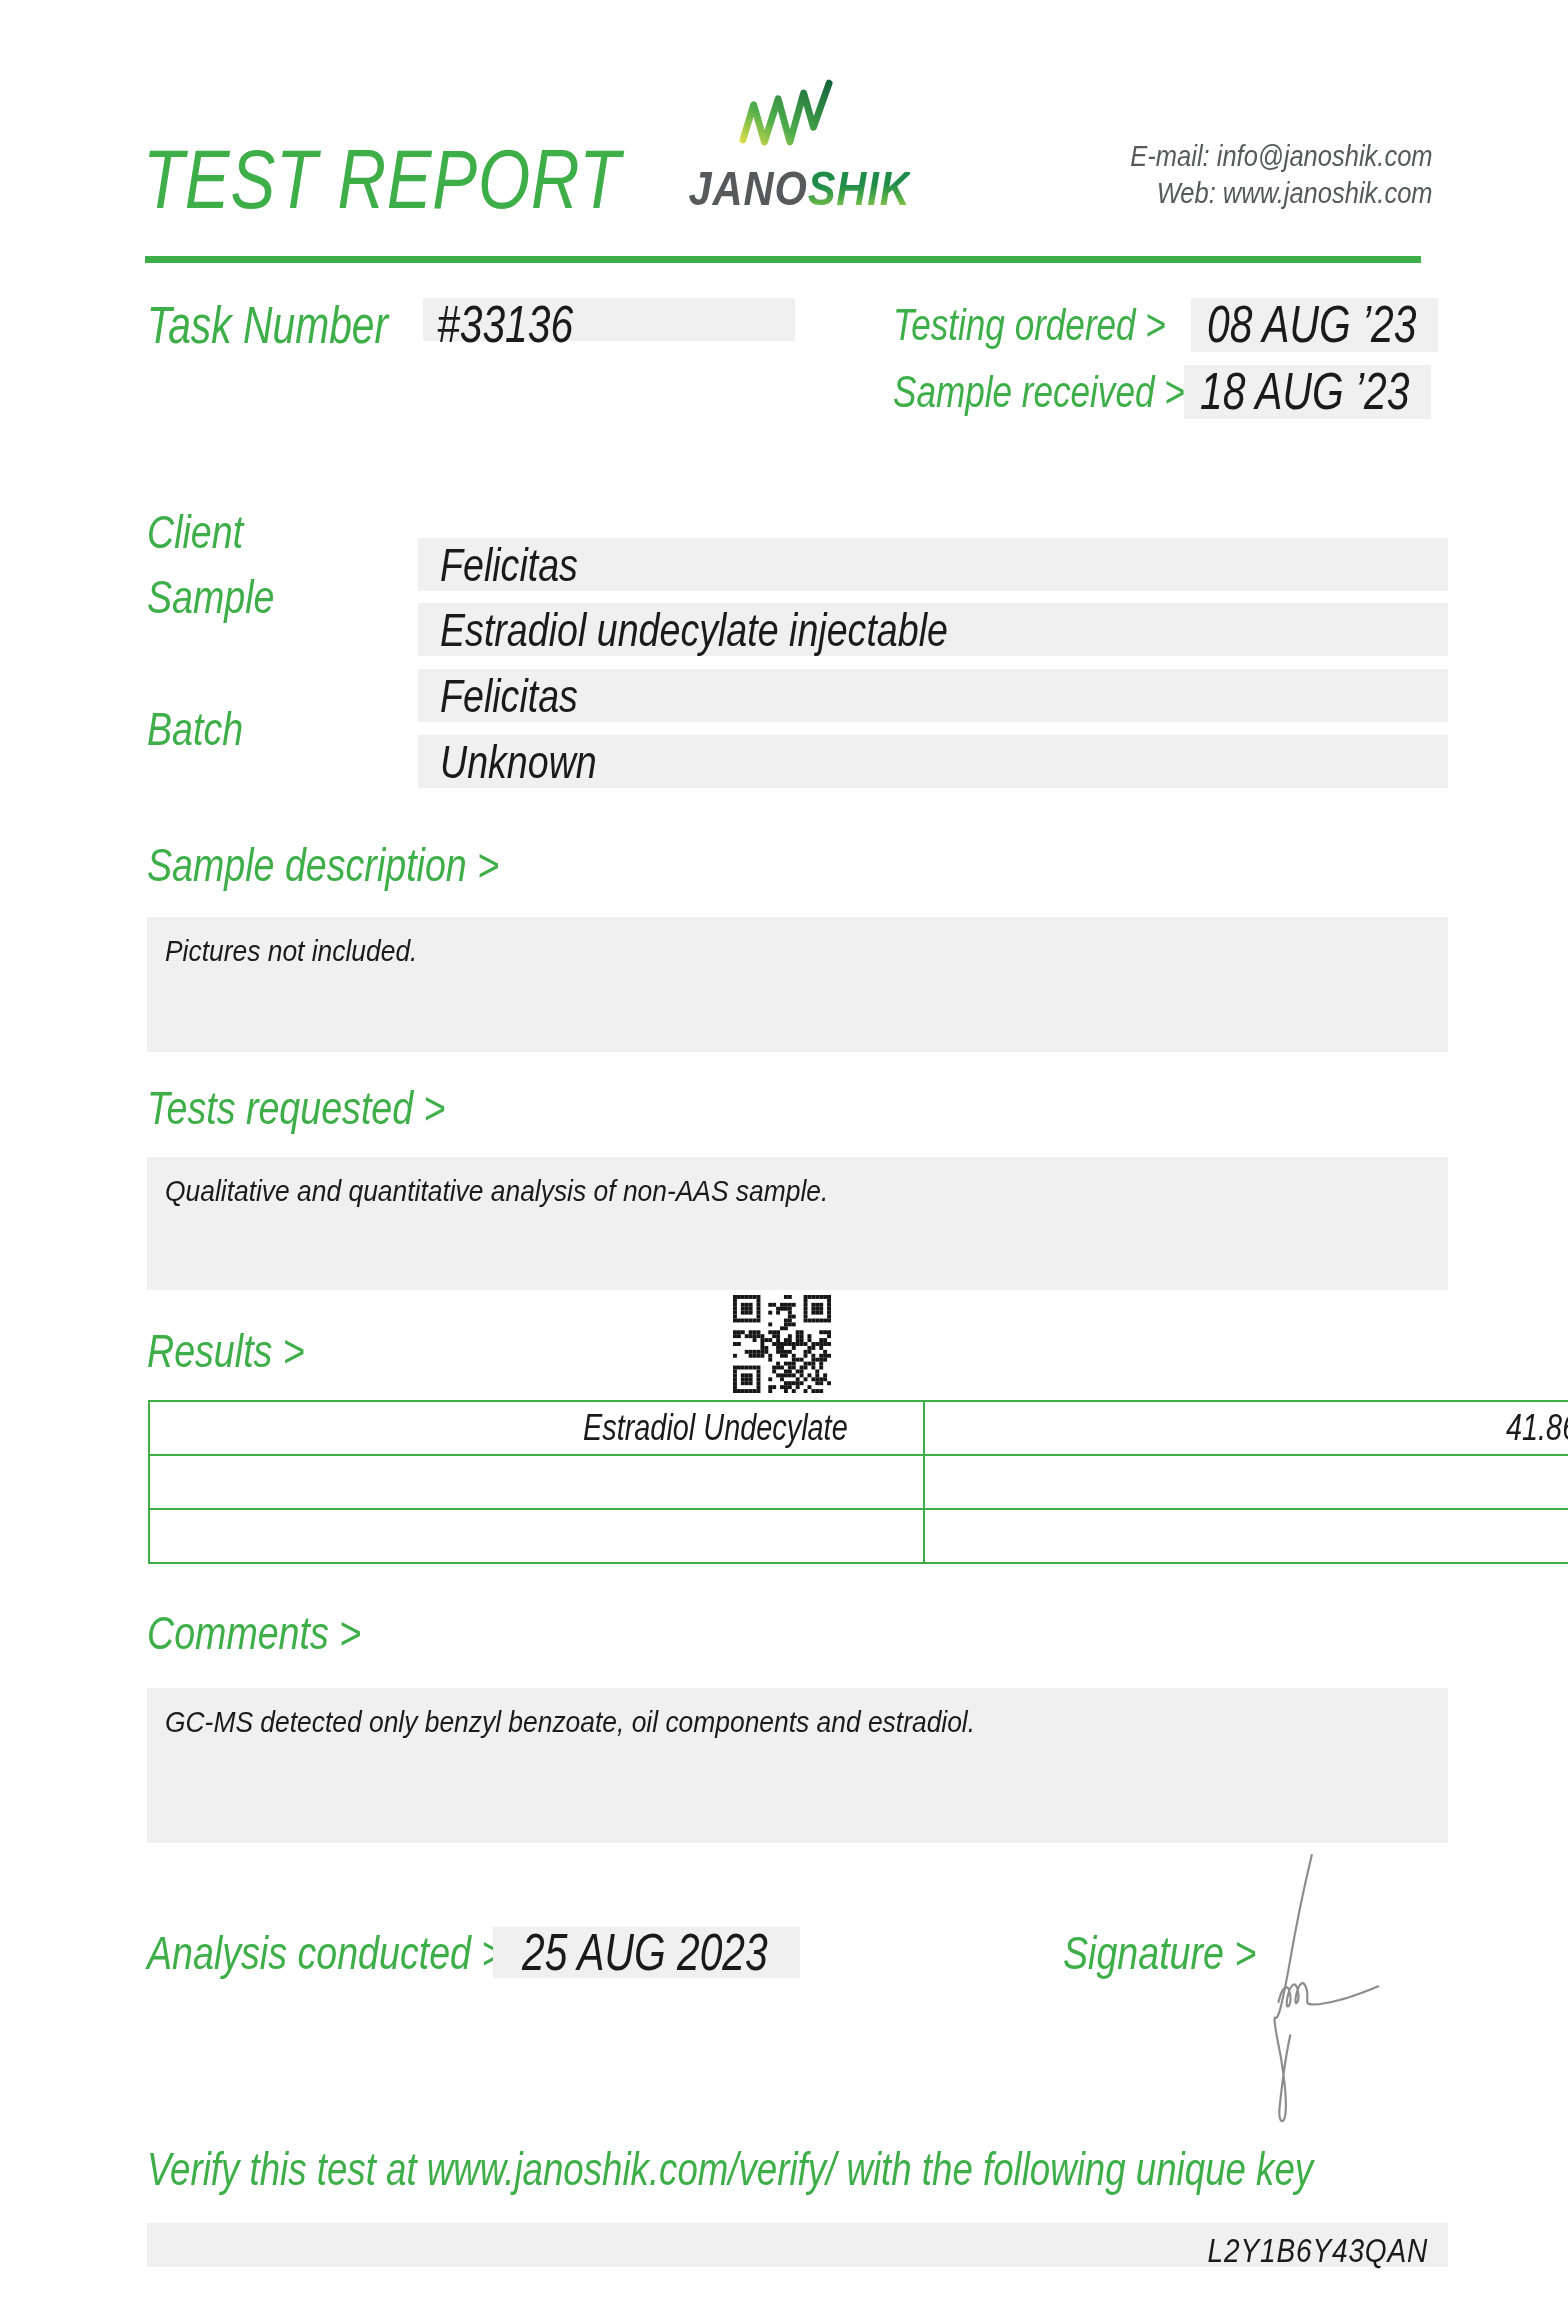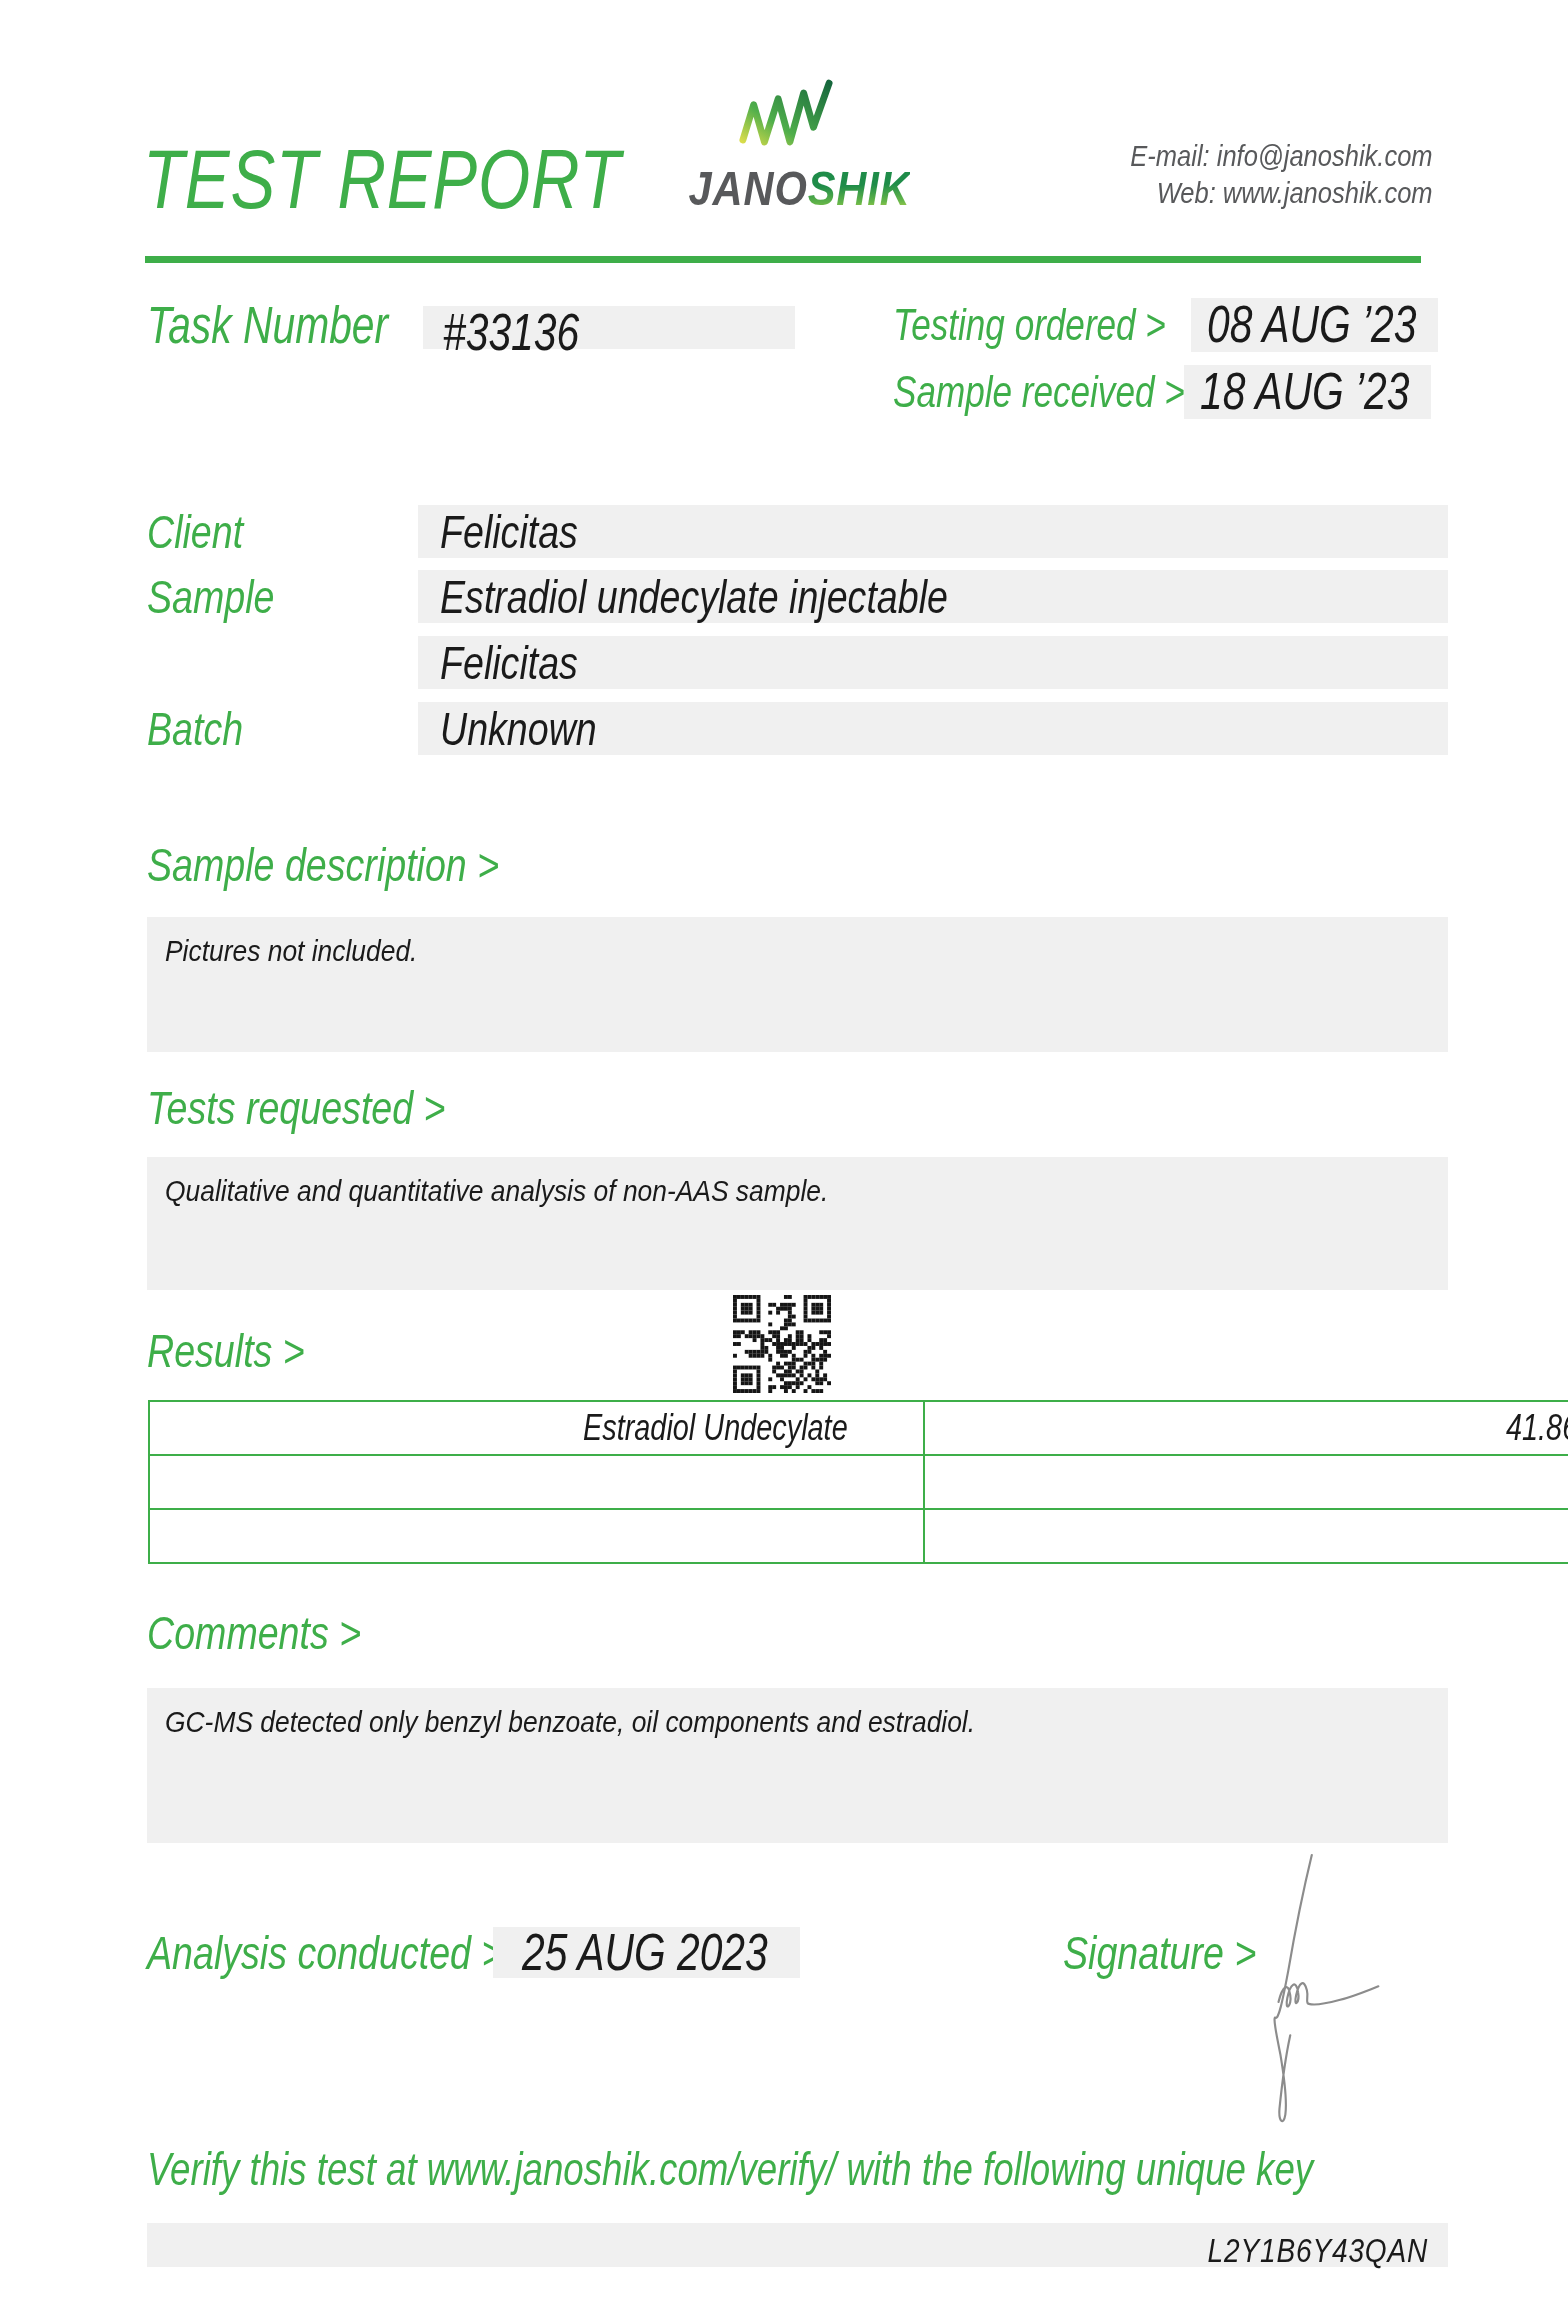--- a/index.html
+++ b/index.html
@@ -15,21 +15,21 @@
   .nx78 { display:inline-block; transform:scaleX(.78); transform-origin:0 50%; white-space:nowrap; }
   .nxc  { display:inline-block; transform:scaleX(.85); transform-origin:50% 50%; white-space:nowrap; }
   .nxr  { display:inline-block; transform:scaleX(.85); transform-origin:100% 50%; white-space:nowrap; }
 
   .green { color:#3EAE49; }
   .t-title { font-size:84px; font-weight:500; letter-spacing:1px; line-height:1; }
   .t-label { font-size:47px; line-height:53px; }
   .t-label-sm { font-size:45px; line-height:54px; }
   .t-heading { font-size:47px; line-height:51px; }
   .t-value { font-size:51px; line-height:54px; }
-  .t-value-info { font-size:47px; line-height:53px; }
+  .t-value-info { font-size:47px; line-height:53px;margin-top:33px; }
   .t-body { font-size:30px; line-height:39px; }
   .t-email { font-size:30px; line-height:37px; color:#58595B; text-align:right; }
   .t-verify { font-size:47px; line-height:51px; }
   .t-key { font-size:33px; line-height:56px; letter-spacing:1px; }
 
   .rule { background:#3EAE49; height:6.9px; }
   .gbox { background:#F0F0F0; }
 
   .logo-text { width:235px; text-align:center; font-size:49px; font-weight:700; line-height:51px; letter-spacing:1px; }
   .jano { color:#58595B; }
@@ -75,21 +75,21 @@
   <div class="abs t-email" style="left:882px; top:137px; width:551px;">
     <div><span class="nxr">E-mail: info@janoshik.com</span></div>
     <div><span class="nxr">Web: www.janoshik.com</span></div>
   </div>
 
   <div class="abs rule" style="left:145px; top:256px; width:1276px;"></div>
 
   <div class="abs t-label green" style="left:147px; top:299px; font-size:51px; line-height:54px;">
     <span class="nx">Task Number</span>
   </div>
-  <div class="abs gbox t-value" style="left:423px; top:306px; width:372px; height:43px; padding-left:20px;">
+  <div class="abs gbox t-value" style="left:423px; top:298px; width:372px; height:43px; padding-left:14px;">
     <span class="nx">#33136</span>
   </div>
 
   <div class="abs t-label-sm green" style="left:893px; top:298px;">
     <span class="nx78">Testing ordered &gt;</span>
   </div>
   <div class="abs gbox t-value" style="left:1184px; top:298px; width:247px; height:54px; padding-left:15.7px;margin-left:7px;">
     <span class="nx">08 AUG ’23</span>
   </div>
 

